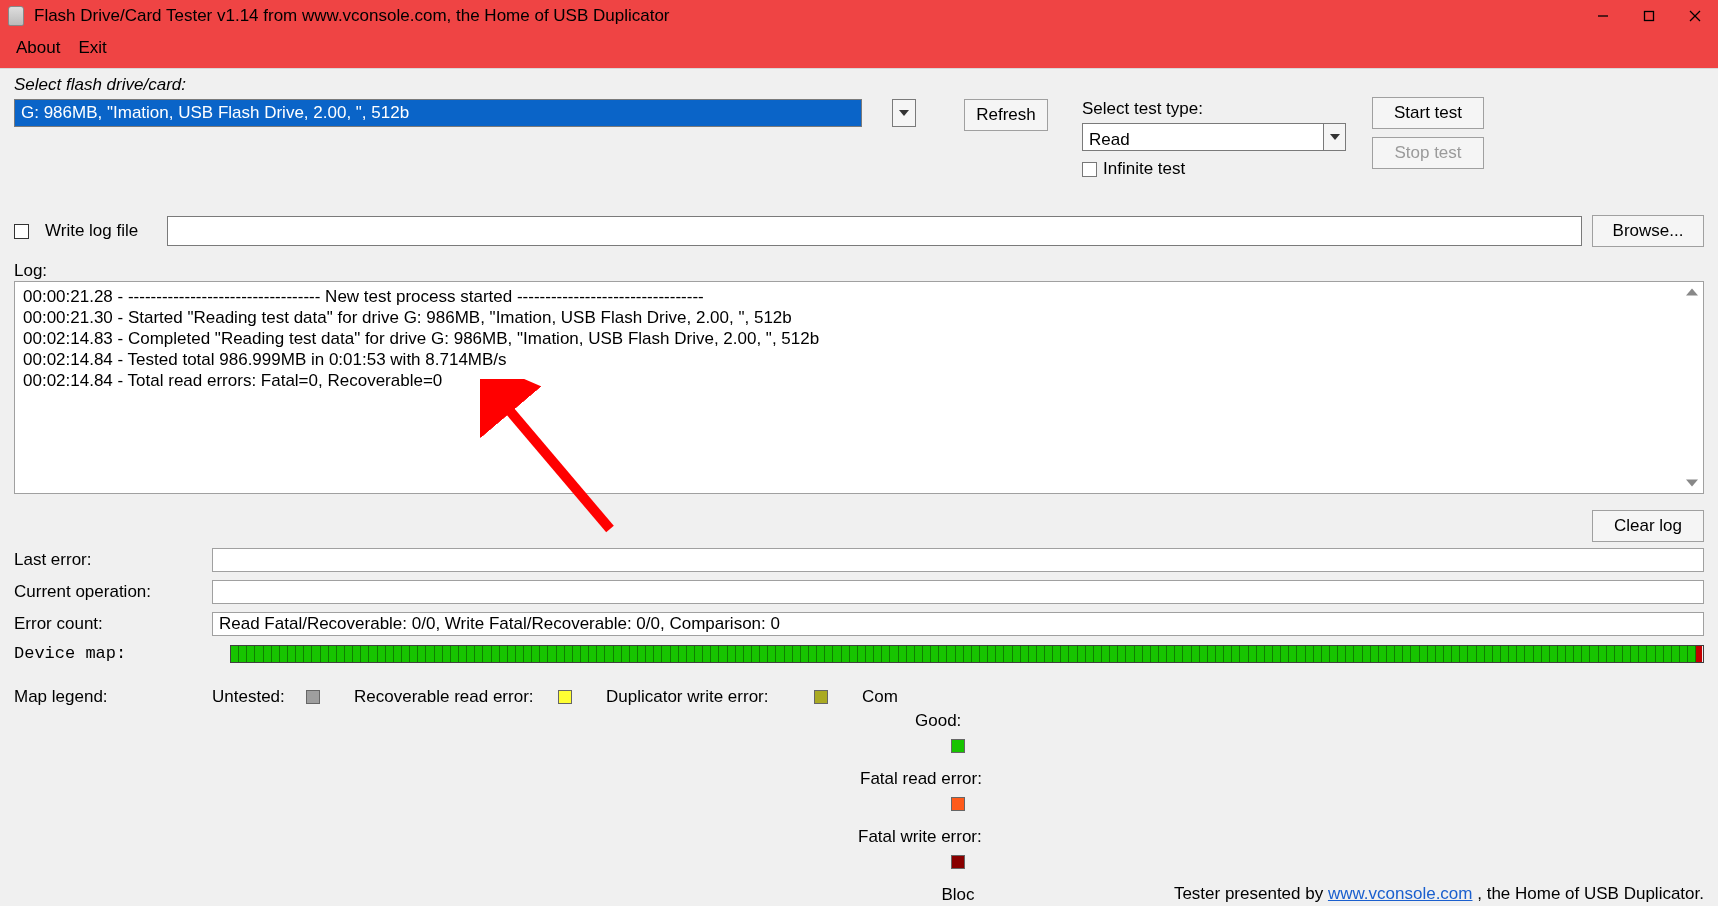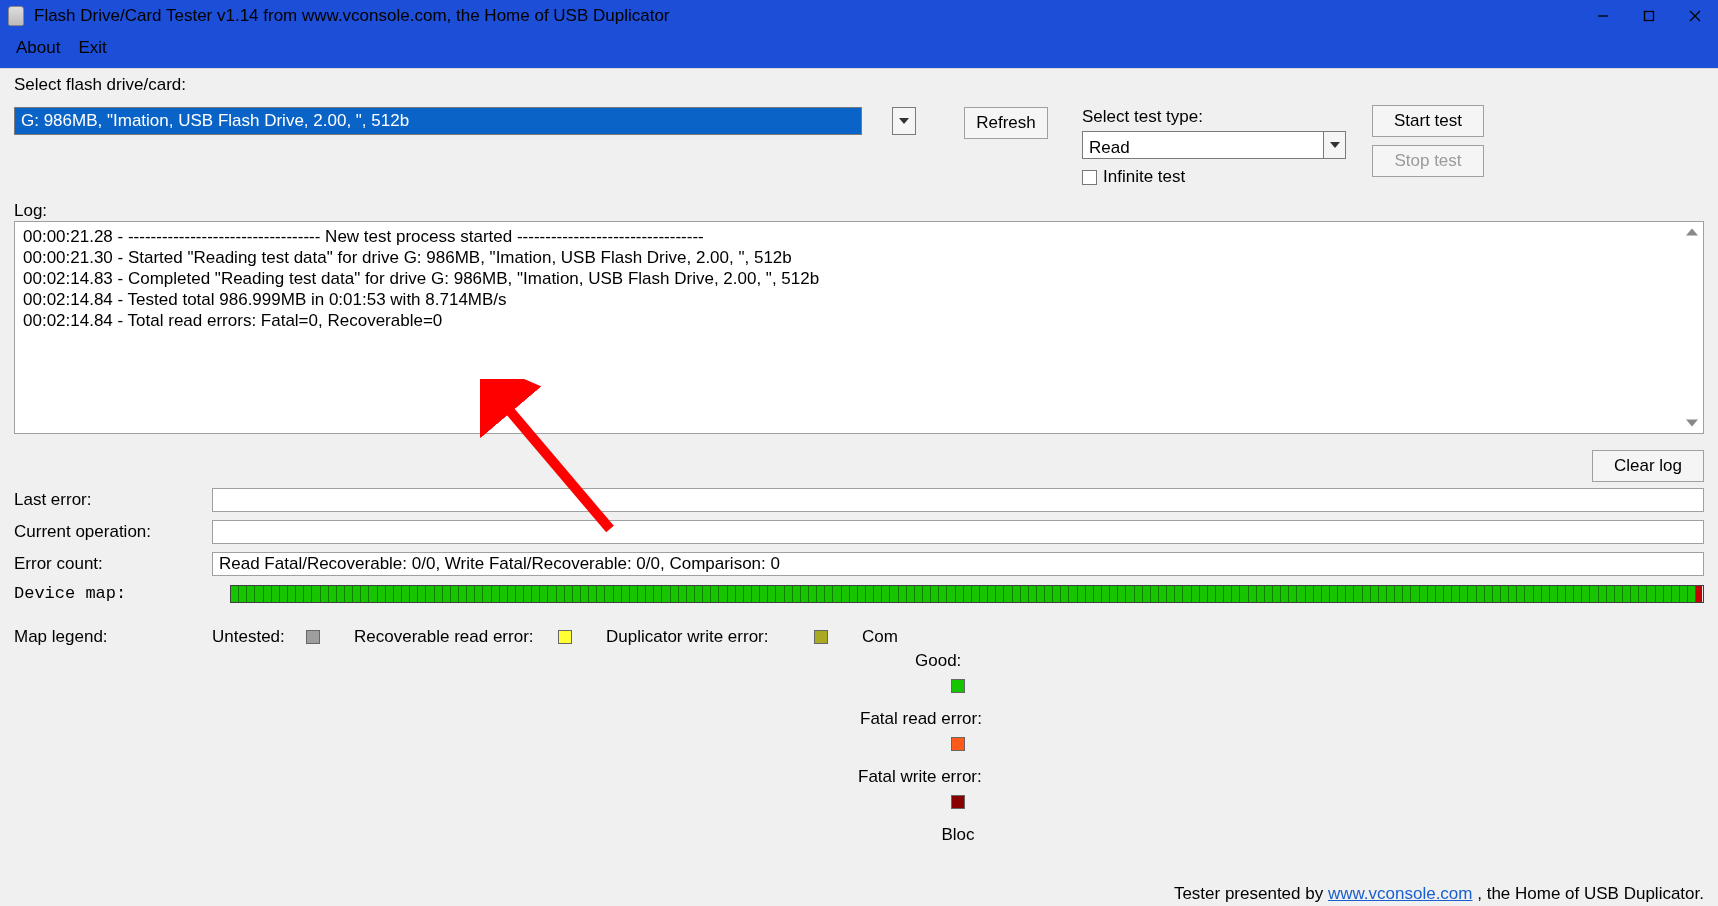--- a/index.html
+++ b/index.html
@@ -1,17 +1,17 @@
 <!DOCTYPE html>
 <html><head>
 <meta charset="utf-8">
 <style>
   * { box-sizing: border-box; }
   html, body { margin: 0; padding: 0; font-family: "Segoe UI", Tahoma, sans-serif; font-size: 16px; color: #000; background: #fff; }
-  .window { width: 1718px; height: 906px; background: #1d4ed8; position: relative; overflow: hidden; }
+  .window { width: 1718px; height: 906px; background: #ef4444; position: relative; overflow: hidden; }
   .titlebar { display: flex; align-items: center; height: 32px; padding: 0 0 0 8px; }
   .titlebar .app-icon { width: 16px; height: 20px; margin-right: 10px; background: linear-gradient(#ddd,#bbb); border: 1px solid #888; border-radius: 3px 3px 2px 2px; }
   .titlebar .title { flex: 1; font-size: 17px; }
   .win-controls { display: flex; }
   .win-controls .wc { width: 46px; height: 30px; display:flex; align-items:center; justify-content:center; }
   .wc svg { width:12px; height:12px; }
   .menubar { display: flex; gap: 18px; padding: 6px 16px 10px 16px; font-size: 17px; }
   .client { background: #f0f0f0; border-top: 1px solid #d8d8d8; padding: 6px 14px 10px 14px; position: relative; height: calc(100% - 64px); }
   .row { display: flex; align-items: flex-start; }
   .lbl { font-size: 17px; }
@@ -67,21 +67,21 @@
     </div>
   </div>
 
   <div class="menubar">
     <div>About</div>
     <div>Exit</div>
   </div>
 
   <div class="client">
 
-    <div class="lbl" style="margin-bottom:12px;">Select flash drive/card:</div>
+    <div class="lbl" style="margin-bottom:4px;font-style:italic;">Select flash drive/card:</div>
 
     <div class="row" style="gap:12px; align-items:flex-start;">
       <div class="combo-wrap">
         <div class="combo-selected">G: 986MB, "Imation, USB Flash Drive, 2.00, ", 512b</div>
         <div class="combo-gap"></div>
         <div class="combo-btn">
           <svg viewBox="0 0 10 6">
               <polygon points="0,0 10,0 5,6" fill="#333"></polygon>
             </svg>
         </div>
@@ -103,20 +103,26 @@
           <span class="lbl">Infinite test</span>
         </div>
       </div>
 
       <div style="margin-left:14px; margin-top:-2px; display:flex; flex-direction:column; gap:8px;">
         <div class="btn" style="width:112px;">Start test</div>
         <div class="btn disabled" style="width:112px;">Stop test</div>
       </div>
     </div>
 
+    <div class="row" style="margin-top:36px; align-items:center; gap:10px;">
+      <span class="chk"></span>
+      <span class="lbl" style="width:112px;">Write log file</span>
+      <div class="text-input" style="flex:1;"></div>
+      <div class="btn" style="width:112px;">Browse...</div>
+    </div>
 
     <div class="lbl" style="margin-top:14px;">Log:</div>
     <div class="log-box">
       <div>00:00:21.28 - ---------------------------------- New test process started ---------------------------------</div>
       <div>00:00:21.30 - Started "Reading test data" for drive G: 986MB, "Imation, USB Flash Drive, 2.00, ", 512b</div>
       <div>00:02:14.83 - Completed "Reading test data" for drive G: 986MB, "Imation, USB Flash Drive, 2.00, ", 512b</div>
       <div>00:02:14.84 - Tested total 986.999MB in 0:01:53 with  8.714MB/s</div>
       <div>00:02:14.84 - Total read errors: Fatal=0, Recoverable=0</div>
       <div class="log-scroll">
         <svg class="arrow" viewBox="0 0 10 6">

